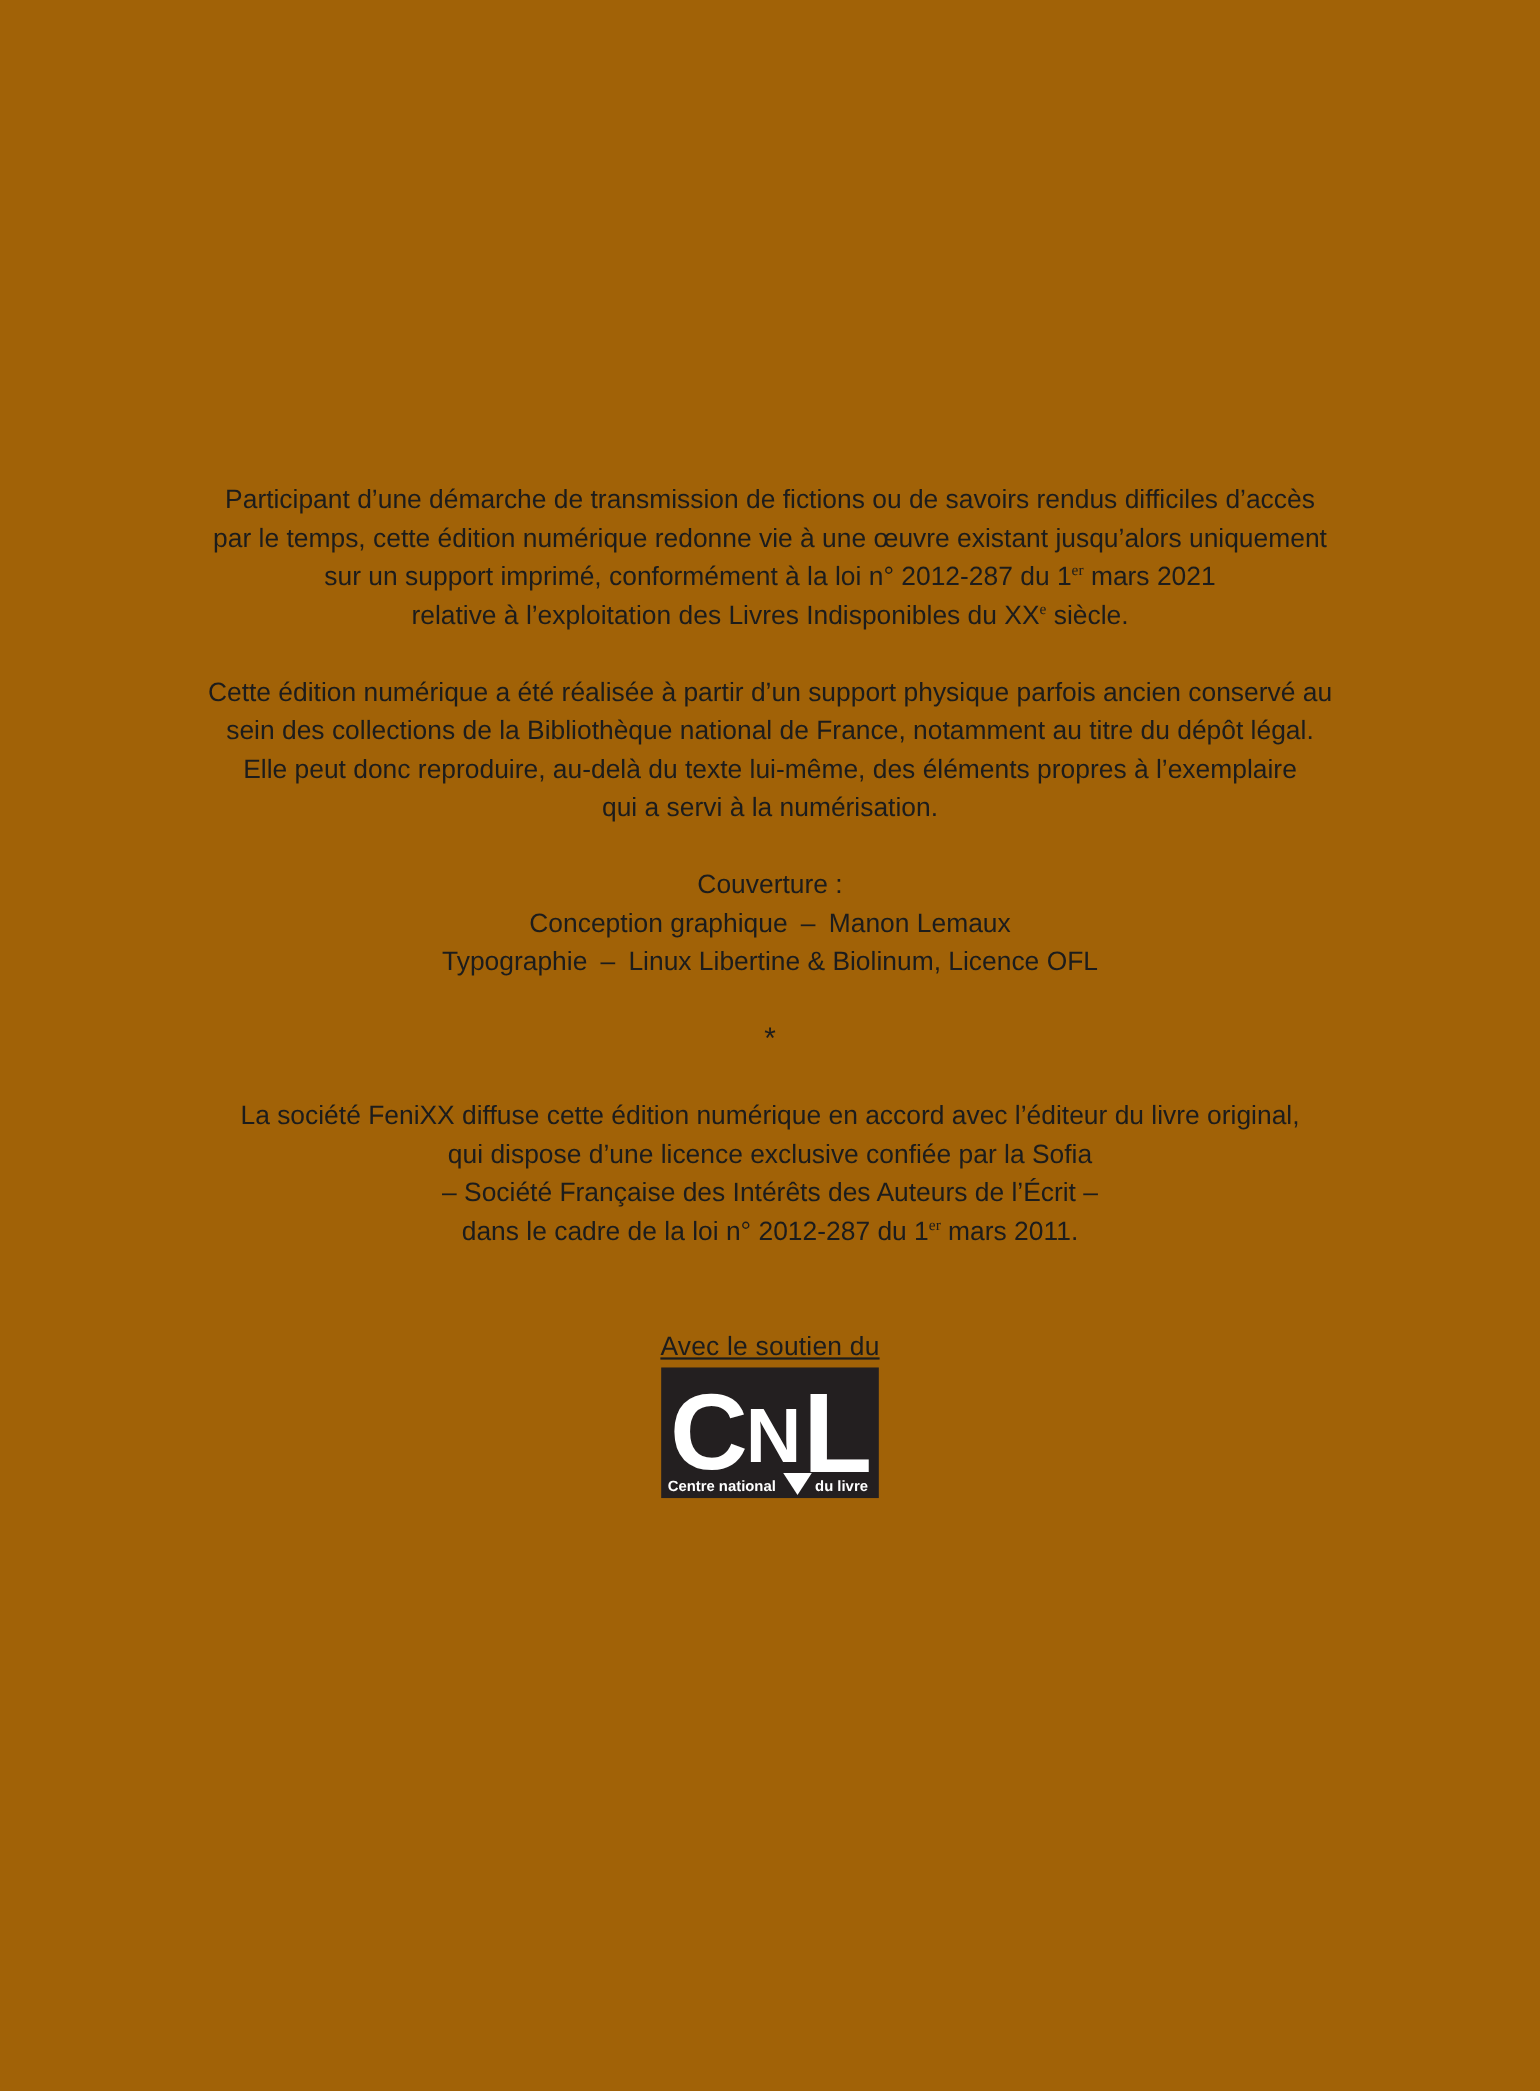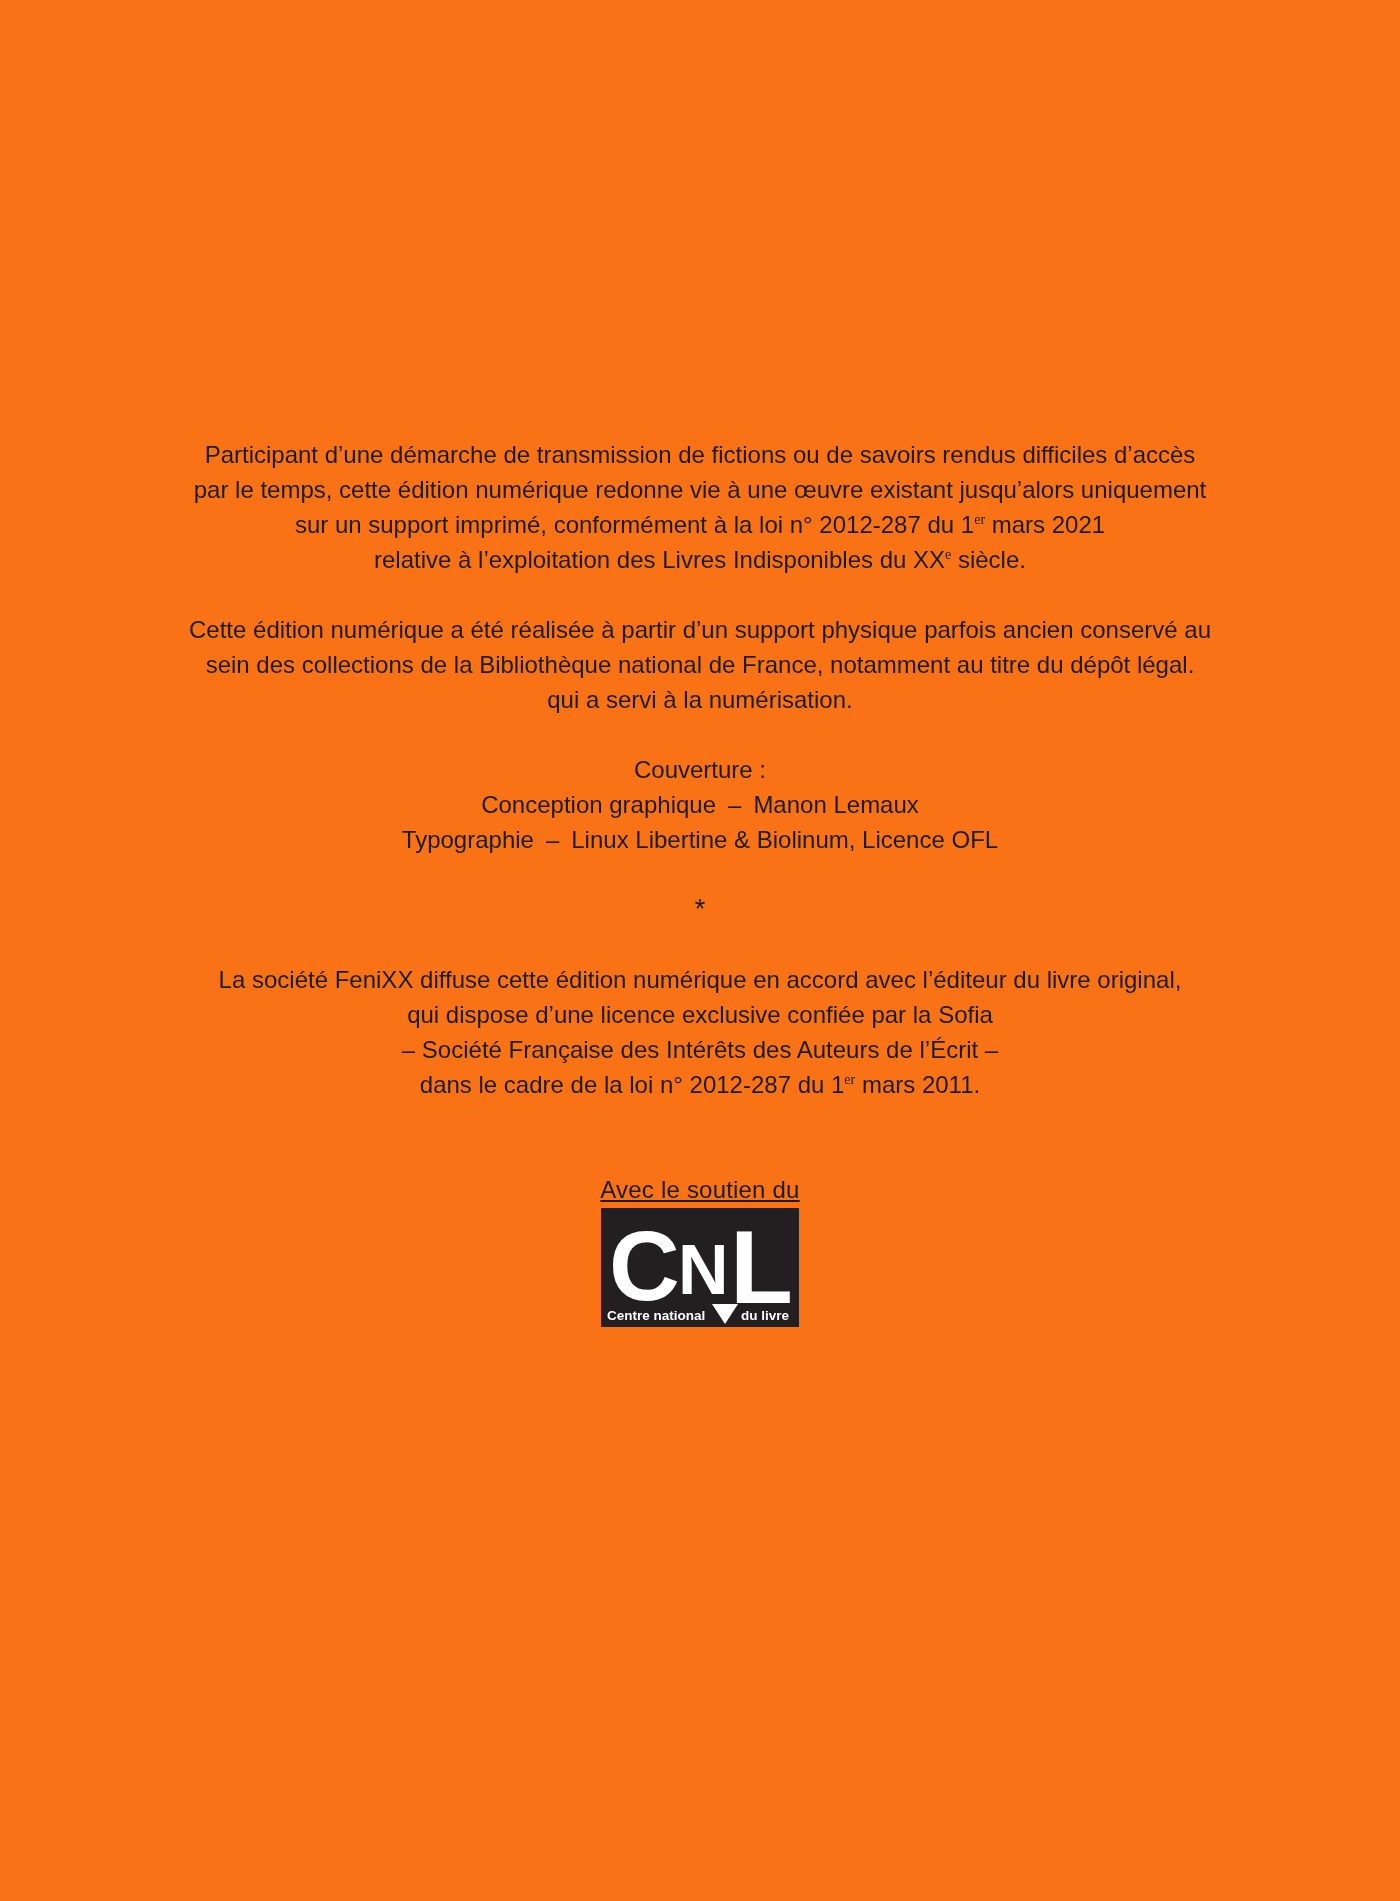--- a/index.html
+++ b/index.html
@@ -4,21 +4,21 @@
 <style>
   html, body {
     margin: 0;
     padding: 0;
     background: #ffffff;
   }
   .page {
     position: relative;
     width: 1400px;
     height: 1901px;
-    background: #f97316;
+    background: #a16207;
     font-family: "Liberation Sans", sans-serif;
     color: #1c1c1c;
     overflow: hidden;
   }
   .content {
     width: 1320px;
     margin: 0 auto;
     padding-top: 437px;
     text-align: center;
     font-size: 24px;
@@ -69,20 +69,21 @@
     <div class="para">
       <div class="line"><span>Participant d’une démarche de transmission de fictions ou de savoirs rendus difficiles d’accès</span></div>
       <div class="line"><span>par le temps, cette édition numérique redonne vie à une œuvre existant jusqu’alors uniquement</span></div>
       <div class="line"><span>sur un support imprimé, conformément à la loi n° 2012-287 du 1</span><sup>er</sup><span> mars 2021</span></div>
       <div class="line"><span>relative à l’exploitation des Livres Indisponibles du XX</span><sup>e</sup><span> siècle.</span></div>
     </div>
 
     <div class="para">
       <div class="line"><span>Cette édition numérique a été réalisée à partir d’un support physique parfois ancien conservé au</span></div>
       <div class="line"><span>sein des collections de la Bibliothèque national de France, notamment au titre du dépôt légal.</span></div>
+      <div class="line"><span>Elle peut donc reproduire, au-delà du texte lui-même, des éléments propres à l’exemplaire</span></div>
       <div class="line"><span>qui a servi à la numérisation.</span></div>
     </div>
 
 
     <div class="para">
       <div class="line"><span>Couverture :</span></div>
       <div class="line"><span>Conception graphique – Manon Lemaux</span></div>
       <div class="line"><span>Typographie – Linux Libertine &amp; Biolinum, Licence OFL</span></div>
     </div>
 

